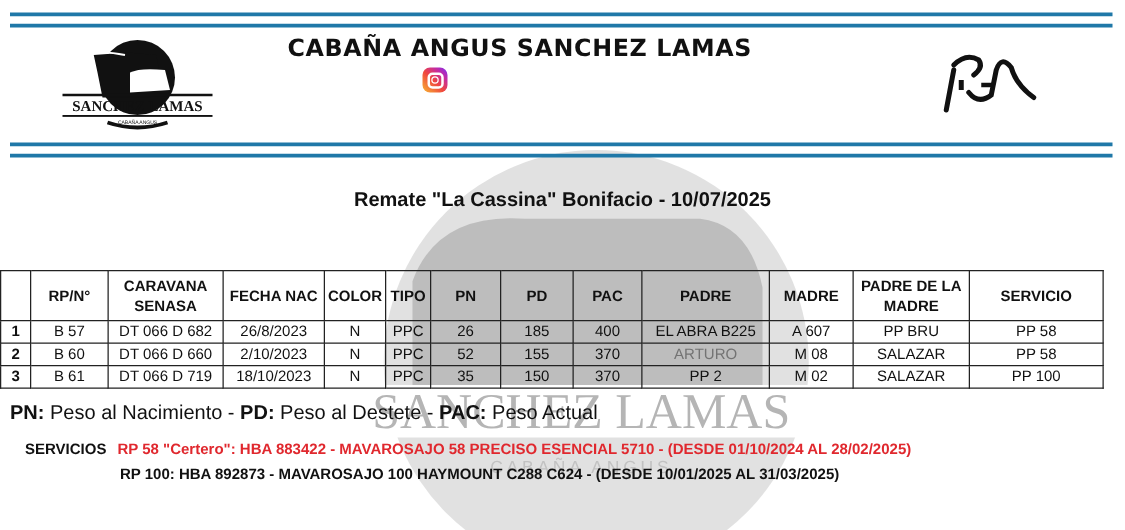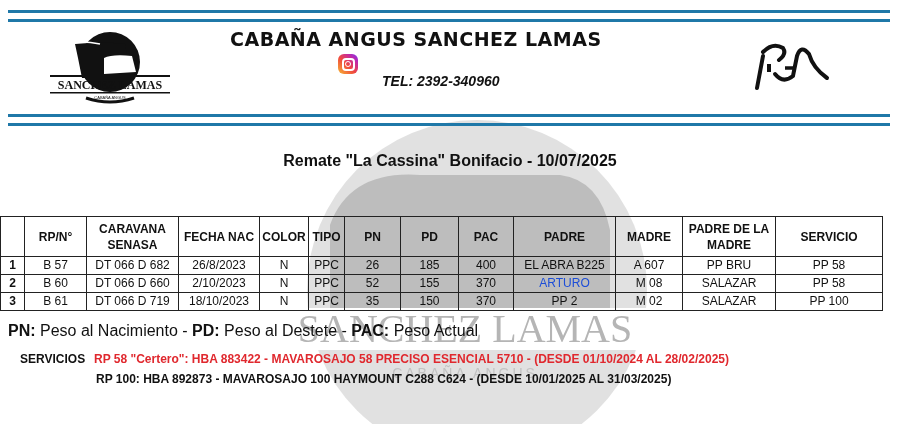--- a/index.html
+++ b/index.html
@@ -21,21 +21,21 @@
   .ig-icon::after { content:""; position:absolute; left:7px; top:7px; width:4px; height:4px; border:1.5px solid #fff; border-radius:50%; }
   .logo-right { left:745px; top:38px; width:90px; height:55px; }
 
   .lot-title { left:0; top:150px; width:900px; text-align:center; font-weight:bold; font-size:16px; line-height:22px; }
 
   table.lot { position:absolute; left:0; top:216px; border-collapse:collapse; z-index:1; font-size:12px; background:transparent; }
   table.lot th, table.lot td { border:1px solid #222; text-align:center; padding:0; }
   table.lot th { font-weight:bold; height:39px; line-height:16px; }
   table.lot td { height:17px; line-height:17px; }
   td.idx { font-weight:bold; }
-  .red { color:#1d4ed8; }
+  .red { color:#737373; }
 
   .legend { left:8px; top:322px; font-size:16px; }
   .services { left:20px; top:352px; font-size:12px; font-weight:bold; }
   .services .label { position:absolute; left:0; top:0; }
   .services .l1 { position:absolute; left:74px; top:0; white-space:nowrap; color:#e0282e; }
   .services .l2 { position:absolute; left:60px; top:20px; white-space:nowrap;margin-left:16px; }
 </style>
 </head>
 <body>
 
@@ -63,21 +63,20 @@
   <text x="70" y="69" text-anchor="middle" font-family="Liberation Sans, sans-serif" font-size="4" fill="#111">CABAÑA ANGUS</text>
   <path d="M46 68 Q70 76 94 68" stroke="#111" stroke-width="3" fill="none"></path>
 </svg>
 
 <div class="layer brand-title">CABAÑA ANGUS SANCHEZ LAMAS</div>
 
 <div class="layer contact">
   <div class="row">
     <span class="ig-icon"></span>
   </div>
-  <div class="row" style="padding-left:44px;">TEL: 2392-340960</div>
 </div>
 
 <svg class="layer logo-right" viewBox="0 0 90 55">
   <path d="M12 50 L18 18" stroke="#111" stroke-width="4" stroke-linecap="round" fill="none"></path>
   <path d="M18 14 Q28 4 38 10 Q42 16 34 22" stroke="#111" stroke-width="4" fill="none" stroke-linecap="round"></path>
   <path d="M24 26 L24 34" stroke="#111" stroke-width="4"></path>
   <path d="M30 36 Q38 46 48 38 L52 18 Q56 6 64 16 Q68 30 82 40" stroke="#111" stroke-width="4" fill="none" stroke-linecap="round"></path>
   <path d="M40 30 L50 30" stroke="#111" stroke-width="3.5"></path>
 </svg>
 

